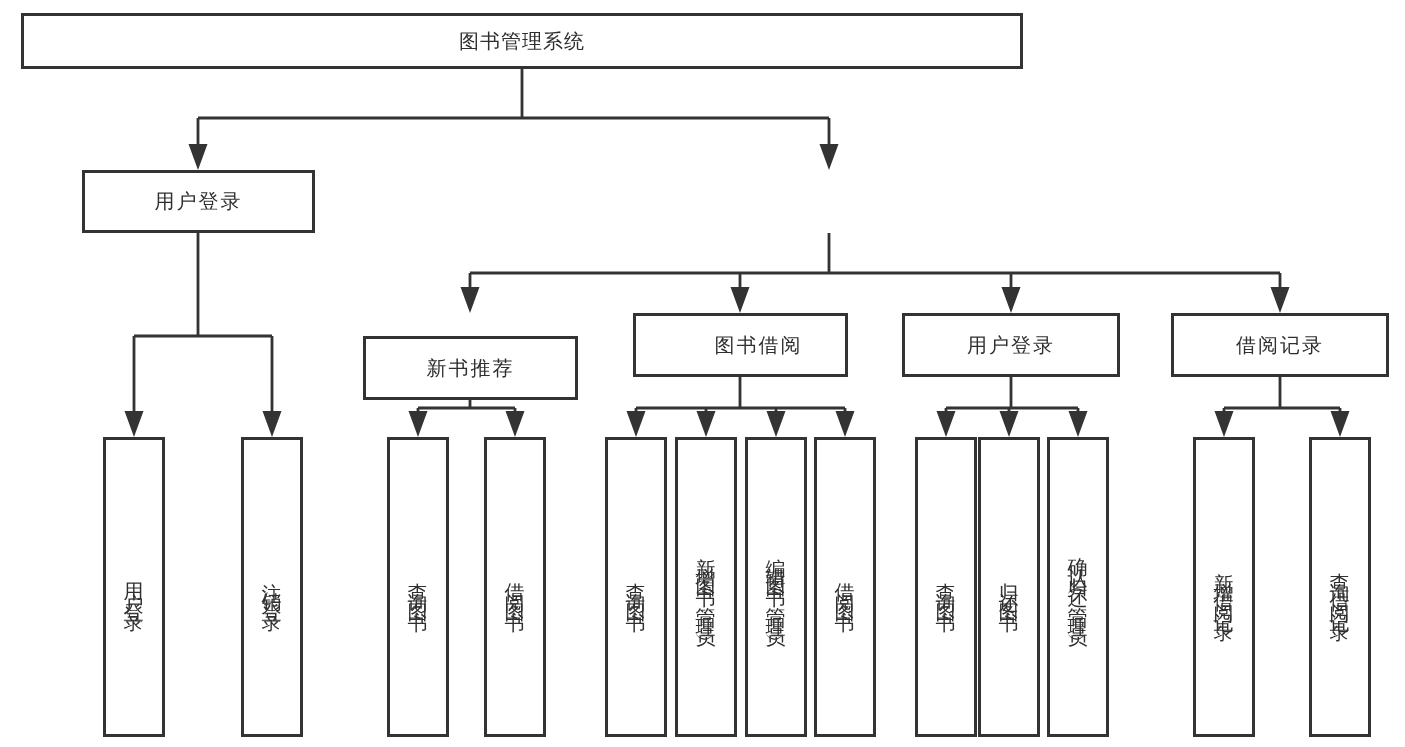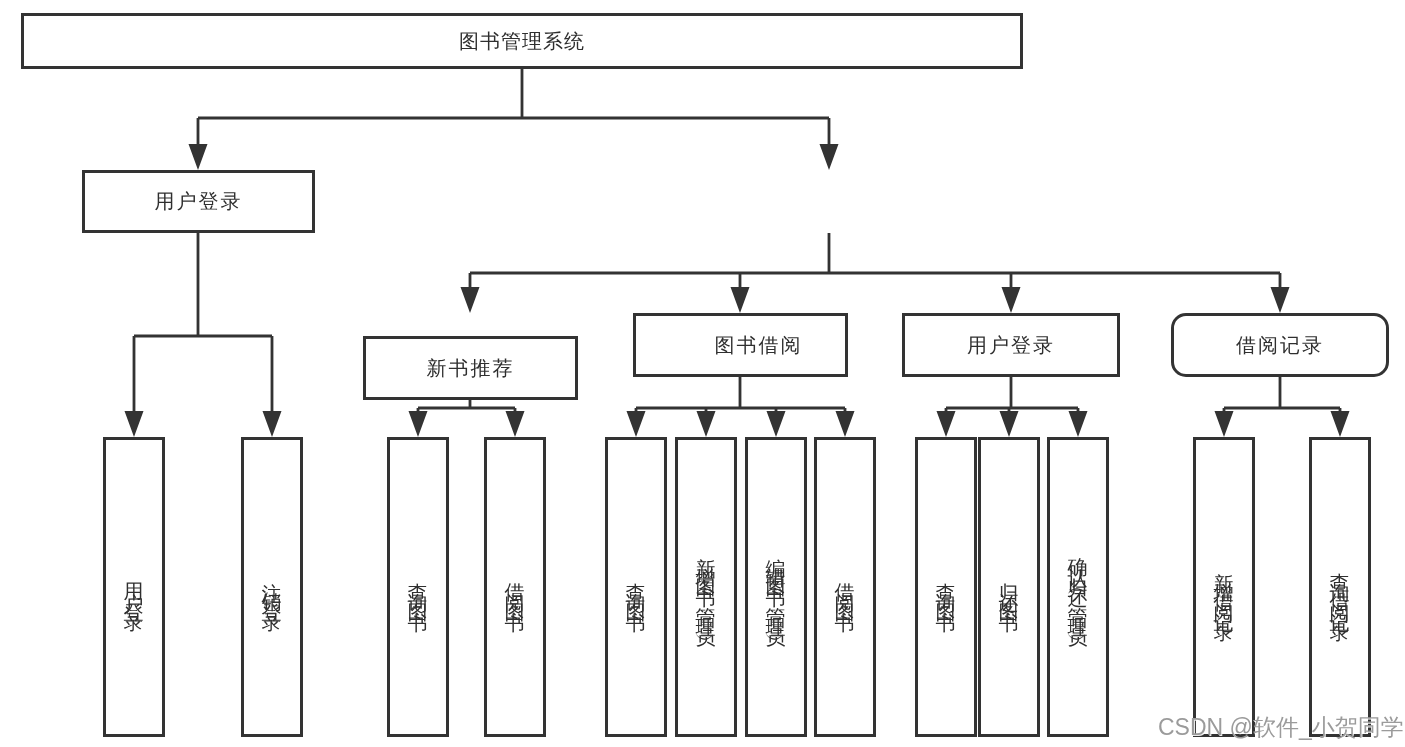--- a/index.html
+++ b/index.html
@@ -108,21 +108,21 @@
 
   <div class="box h-node" style="left:363px; top:313px; width:215px; height:64px;margin-top:23px;">
     <span>新书推荐</span>
   </div>
   <div class="box h-node" style="left:633px; top:313px; width:215px; height:64px;padding-left:36px;">
     <span>图书借阅</span>
   </div>
   <div class="box h-node" style="left:902px; top:313px; width:218px; height:64px;">
     <span>用户登录</span>
   </div>
-  <div class="box h-node" style="left:1171px; top:313px; width:218px; height:64px;border-radius:15px;">
+  <div class="box h-node" style="left:1171px; top:313px; width:218px; height:64px;">
     <span>借阅记录</span>
   </div>
 
   <div class="box leaf" style="left:103px;">
     <span class="v-label">用户登录</span>
   </div>
   <div class="box leaf" style="left:241px;">
     <span class="v-label">注销登录</span>
   </div>
   <div class="box leaf" style="left:387px;">
@@ -152,15 +152,14 @@
   <div class="box leaf" style="left:1047px;">
     <span class="v-label">确认归还（管理员）</span>
   </div>
   <div class="box leaf" style="left:1193px;">
     <span class="v-label">新增借阅记录</span>
   </div>
   <div class="box leaf" style="left:1309px;">
     <span class="v-label">查询借阅记录</span>
   </div>
 
-  <div class="watermark">CSDN @软件_小贺同学</div>
 
 </div>
 
 </body></html>

